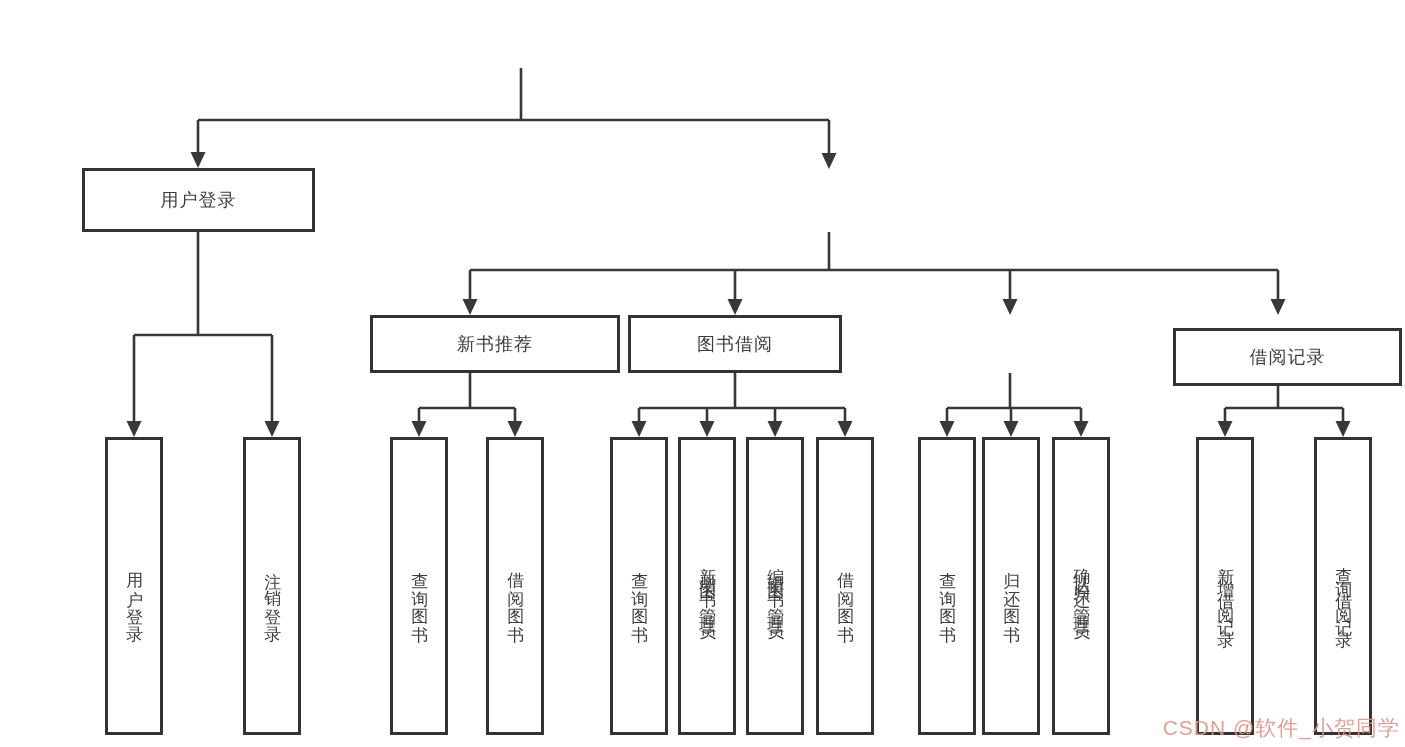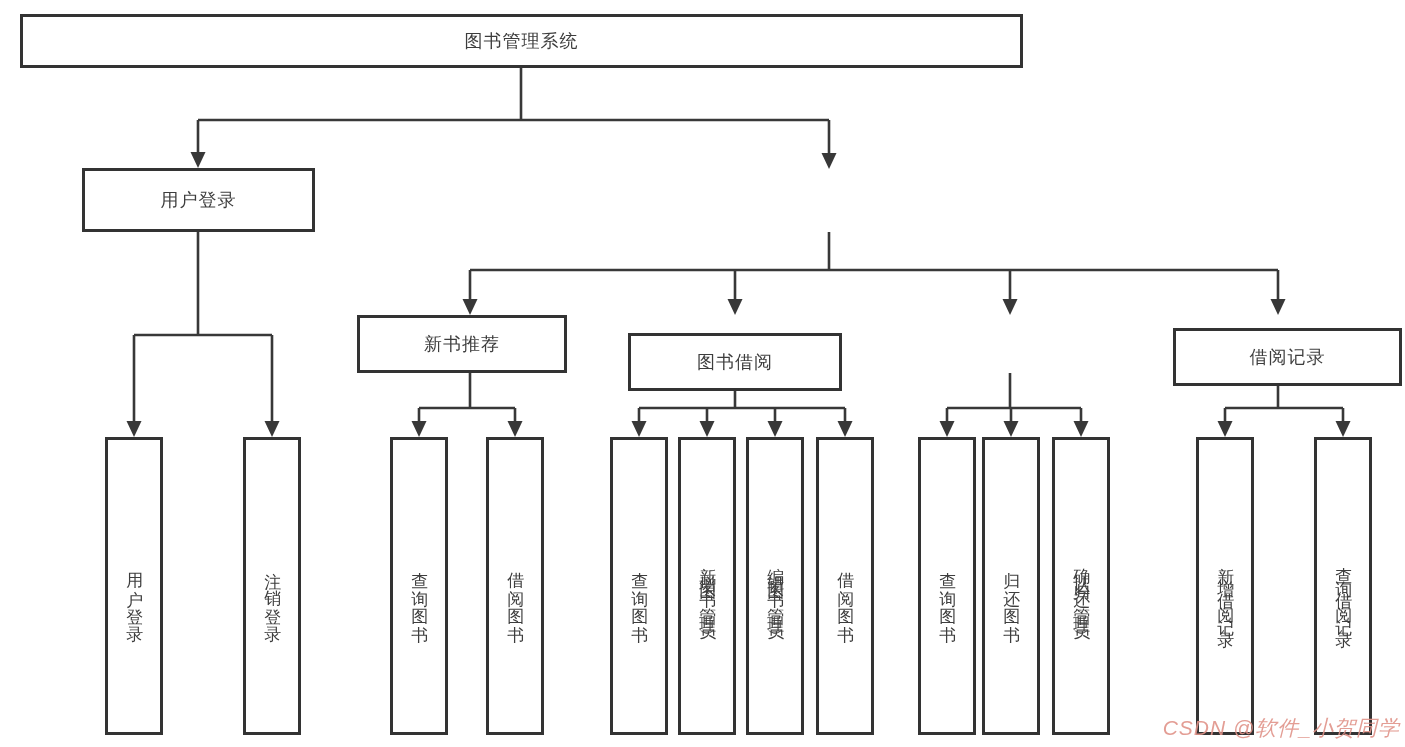--- a/index.html
+++ b/index.html
@@ -18,21 +18,21 @@
   }
   .leaf span{
     writing-mode:vertical-rl;text-orientation:mixed;
     font-size:17px;color:#3d3d3d;line-height:1.1;
     letter-spacing:18px;margin-top:18px;white-space:nowrap;
   }
   .leaf.medium span{letter-spacing:13px;margin-top:13px;}
   .leaf.long span{letter-spacing:8px;margin-top:8px;}
   .watermark{
     position:absolute;top:714px;right:5px;z-index:3;
-    font-size:21px;color:rgba(224,146,136,0.9);letter-spacing:1px;font-style:italic;
+    font-size:21px;color:rgba(224,146,136,0.9);letter-spacing:1px;
   }
 </style>
 </head>
 <body>
 
 <div id="canvas">
 
   <svg class="connectors" viewBox="0 0 1405 747">
       <path d="M521 68 V120 M198 120 H829 M198 120 V153 M829 120 V154 M198 232 V335 M134 335 H272 M134 335 V422 M272 335 V422 M829 232 V270 M470 270 H1278 M470 270 V300 M735 270 V300 M1010 270 V300 M1278 270 V300 M470 373 V408 M419 408 H515 M419 408 V422 M515 408 V422 M735 373 V408 M639 408 H845 M639 408 V422 M707 408 V422 M775 408 V422 M845 408 V422 M1010 373 V408 M947 408 H1081 M947 408 V422 M1011 408 V422 M1081 408 V422 M1278 373 V408 M1225 408 H1343 M1225 408 V422 M1343 408 V422 " stroke="#383838" stroke-width="2.6" fill="none"></path>
       <polygon points="190.5,152 205.5,152 198,168" fill="#383838"></polygon>
@@ -49,26 +49,25 @@
       <polygon points="699.5,421 714.5,421 707,437" fill="#383838"></polygon>
       <polygon points="767.5,421 782.5,421 775,437" fill="#383838"></polygon>
       <polygon points="837.5,421 852.5,421 845,437" fill="#383838"></polygon>
       <polygon points="939.5,421 954.5,421 947,437" fill="#383838"></polygon>
       <polygon points="1003.5,421 1018.5,421 1011,437" fill="#383838"></polygon>
       <polygon points="1073.5,421 1088.5,421 1081,437" fill="#383838"></polygon>
       <polygon points="1217.5,421 1232.5,421 1225,437" fill="#383838"></polygon>
       <polygon points="1335.5,421 1350.5,421 1343,437" fill="#383838"></polygon>
     </svg>
 
-  <div class="node" style="left:20px;top:14px;width:1003px;height:54px">图书管理系统</div>
 
   <div class="node" style="left:82px;top:168px;width:233px;height:64px">用户登录</div>
 
-  <div class="node" style="left:357px;top:315px;width:210px;height:58px">新书推荐</div>
-  <div class="node" style="left:628px;top:333px;width:214px;height:58px">图书借阅</div>
+  <div class="node" style="left:370px;top:315px;width:250px;height:58px">新书推荐</div>
+  <div class="node" style="left:628px;top:315px;width:214px;height:58px">图书借阅</div>
   <div class="node" style="left:1173px;top:328px;width:229px;height:58px">借阅记录</div>
 
   <div class="leaf" style="left:105px">
     <span>用户登录</span>
   </div>
   <div class="leaf" style="left:243px">
     <span>注销登录</span>
   </div>
 
   <div class="leaf" style="left:390px">

